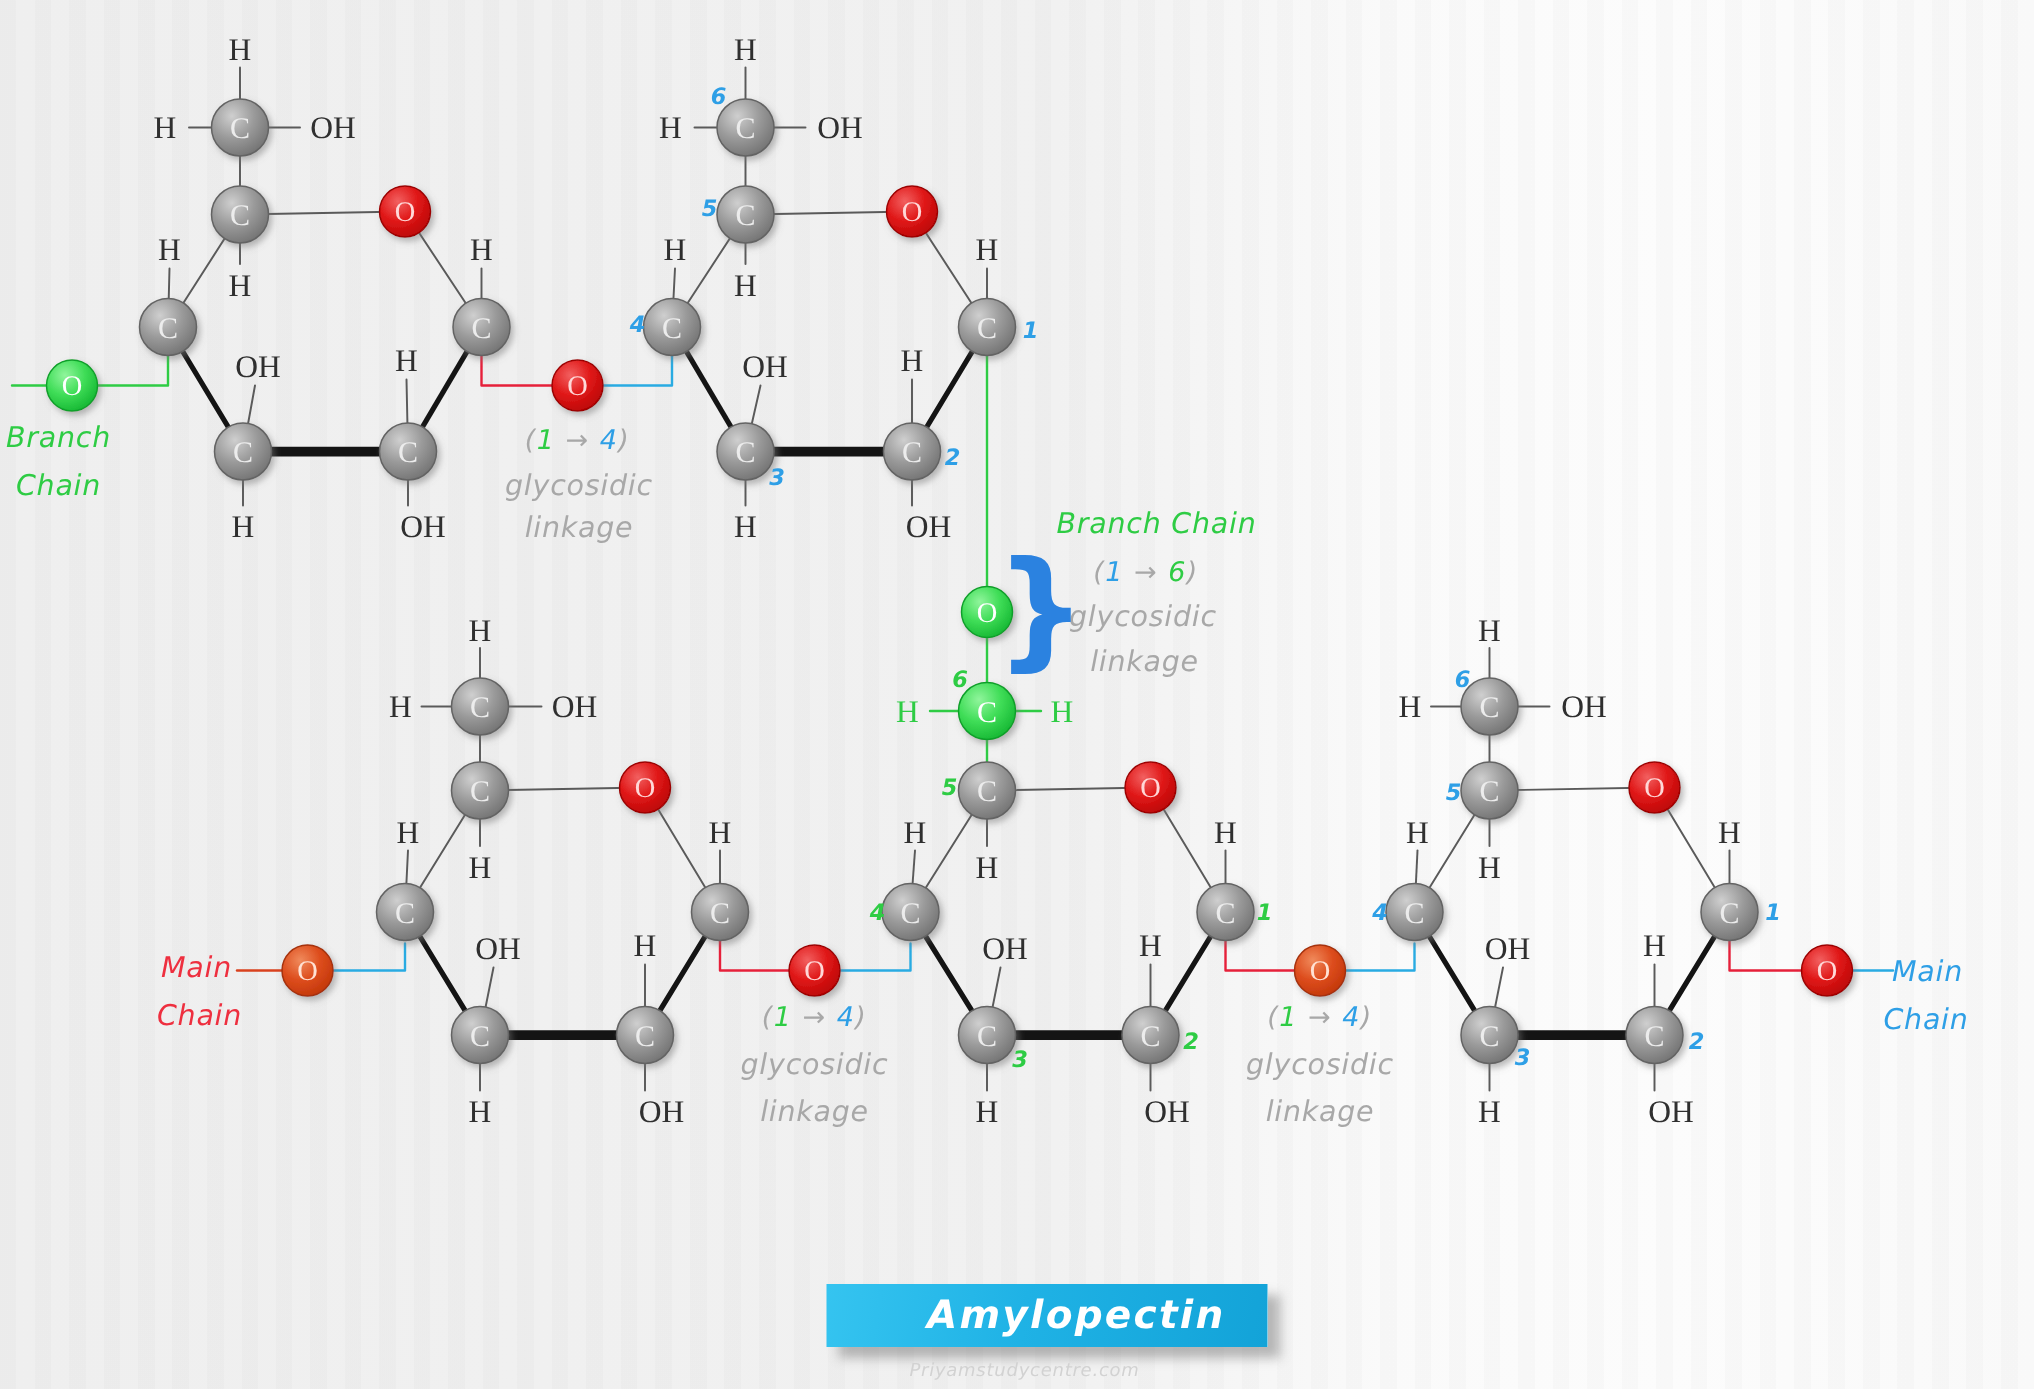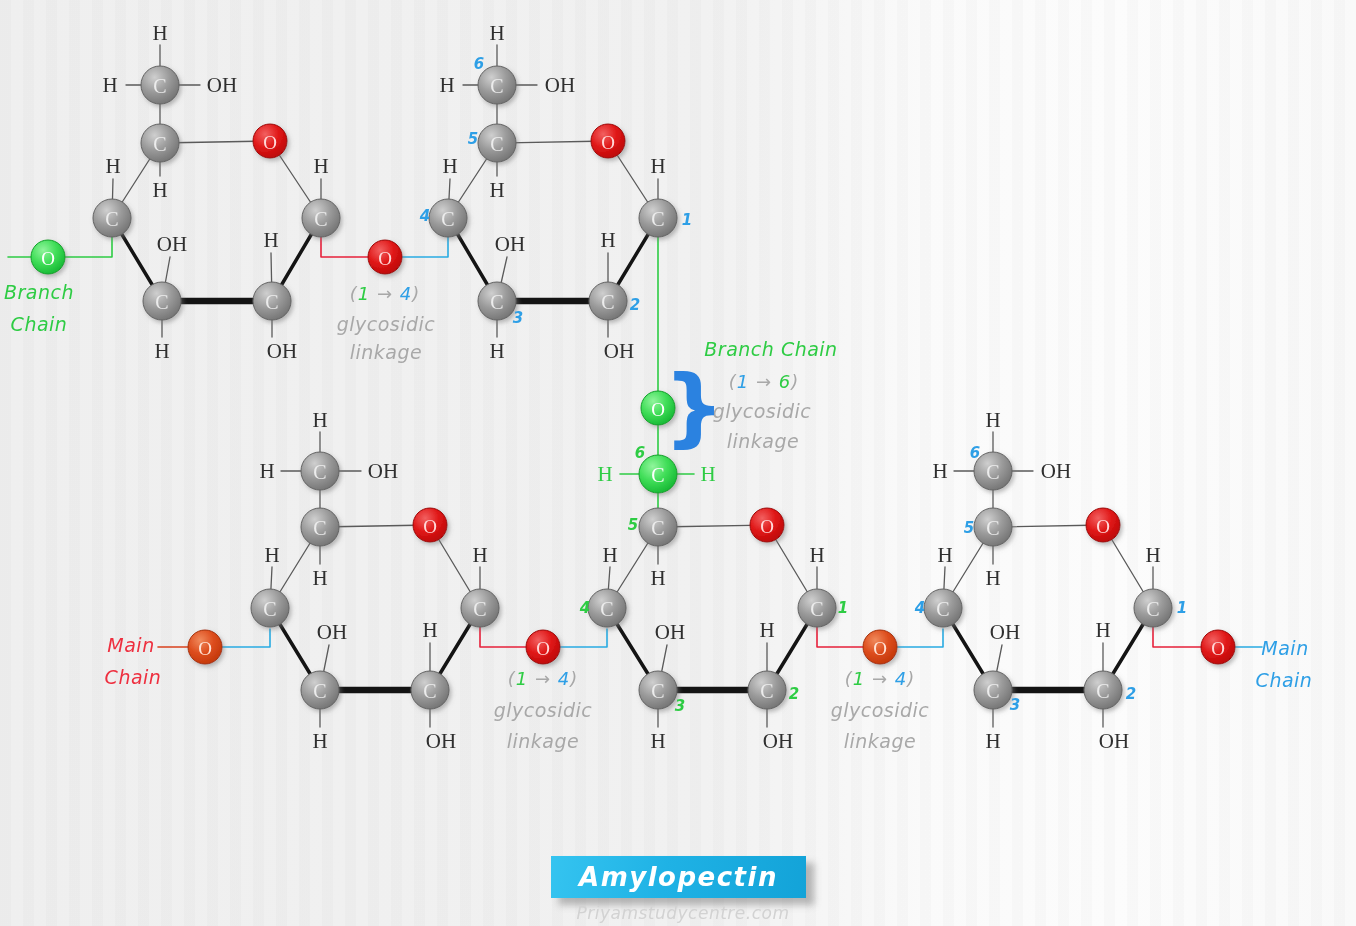--- a/index.html
+++ b/index.html
@@ -8,29 +8,29 @@
     background:
       repeating-linear-gradient(90deg, rgba(0,0,0,0.014) 0 11px, rgba(255,255,255,0.02) 11px 23px),
       linear-gradient(90deg, #efefef 0%, #f1f1f1 52%, #fafafa 68%, #fcfcfc 82%, #f9f9f9 100%);
     font-family:"DejaVu Sans", sans-serif;
   }
   svg.diagram { position:absolute; left:0; top:0; }
   .title-box {
     position:absolute; left:551px; top:856px; width:255px; height:42px;
     background:linear-gradient(100deg, #35c4f0 0%, #1fb2e5 45%, #13a3d8 100%);
     box-shadow:8px 7px 7px rgba(105,105,105,0.45);
-    display:flex; align-items:center; justify-content:center;
+    display:flex; align-items:center; justify-content:center;padding-left:39px;
   }
   .title-box span {
     color:#ffffff; font-size:26px; font-weight:bold; font-style:italic;
     letter-spacing:1.5px; font-family:"DejaVu Sans", sans-serif;
   }
   .watermark {
     position:absolute; left:683px; top:913px; transform:translate(-50%,-50%);
-    color:#d2d2d2; font-size:17px; font-style:italic; letter-spacing:0.5px;
+    color:#d2d2d2; font-size:12px; font-style:italic; letter-spacing:0.5px;
     white-space:nowrap;
   }
 </style>
 </head>
 <body>
 
 <div class="stage">
   <svg id="diagram" class="diagram" width="1356" height="926" viewBox="0 0 1356 926">
       <defs>
         <radialGradient id="grad-gray" cx="36%" cy="30%" r="78%">

